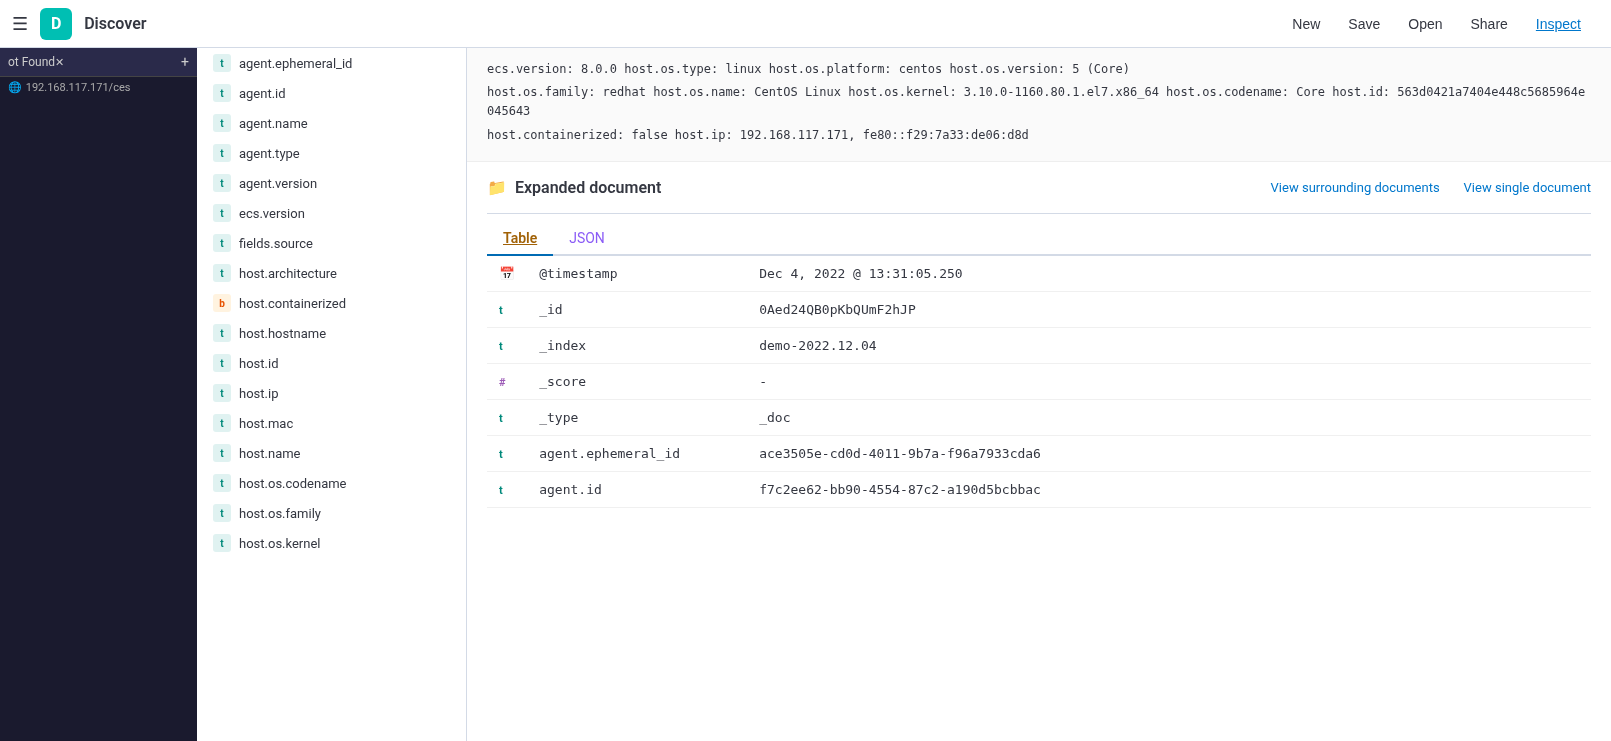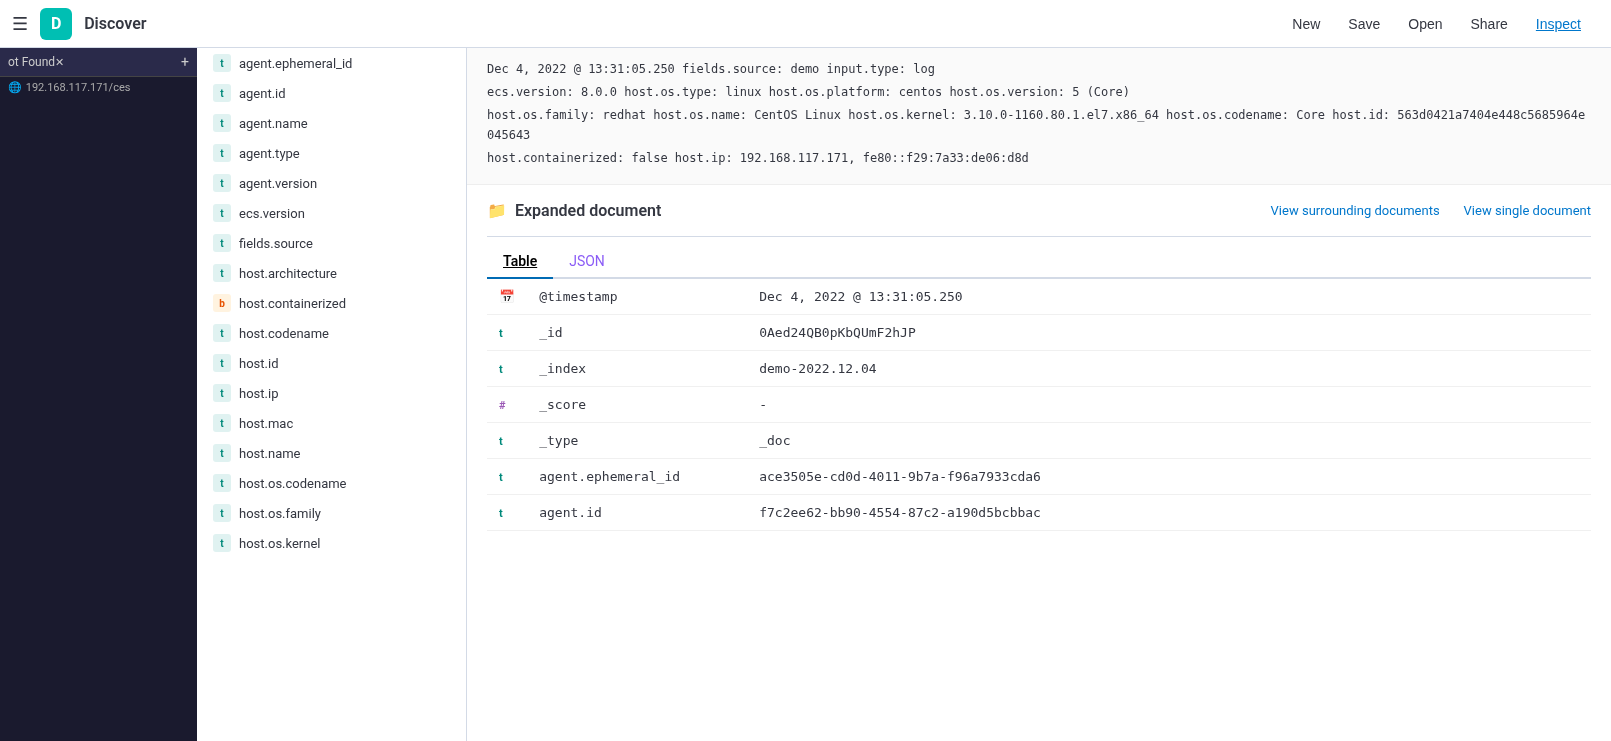--- a/index.html
+++ b/index.html
@@ -98,21 +98,21 @@
     }
 
     
     .tabs-row {
       display: flex; gap: 0; border-bottom: 2px solid #d3dae6; margin-top: 8px;
     }
     .tab {
       padding: 8px 16px; font-size: 14px; color: #8b5cf6; cursor: pointer;
       border-bottom: 2px solid transparent; margin-bottom: -2px;
     }
-    .tab.active { color: #000000; border-bottom-color: #006bb4; font-weight: 600; text-decoration: underline; }
+    .tab.active { color: #a16207; border-bottom-color: #006bb4; font-weight: 600; text-decoration: underline; }
 
     
     .doc-table { width: 100%; border-collapse: collapse; margin-top: 0; }
     .doc-table tr { border-bottom: 1px solid #f0f0f0; }
     .doc-table td { padding: 10px 12px; font-size: 13px; vertical-align: top; }
     .col-icon { width: 32px; color: #69707d; font-size: 13px; }
     .col-field { width: 220px; color: #343741; font-family: monospace; font-weight: 500; }
     .col-value { color: #343741; font-family: monospace; word-break: break-all; }
     .field-type-t { color: #00897b; font-weight: 700; font-size: 11px; }
     .field-type-hash { color: #9b59b6; font-weight: 700; font-size: 11px; }
@@ -188,21 +188,21 @@
         <div class="sidebar-item">
           <div class="field-type-badge">t</div>
           <span class="field-name">host.architecture</span>
         </div>
         <div class="sidebar-item">
           <div class="field-type-badge bool">b</div>
           <span class="field-name">host.containerized</span>
         </div>
         <div class="sidebar-item">
           <div class="field-type-badge">t</div>
-          <span class="field-name">host.codename</span>
+          <span class="field-name">host.hostname</span>
         </div>
         <div class="sidebar-item">
           <div class="field-type-badge">t</div>
           <span class="field-name">host.id</span>
         </div>
         <div class="sidebar-item">
           <div class="field-type-badge">t</div>
           <span class="field-name">host.ip</span>
         </div>
         <div class="sidebar-item">
@@ -224,21 +224,20 @@
         <div class="sidebar-item">
           <div class="field-type-badge">t</div>
           <span class="field-name">host.os.kernel</span>
         </div>
       </div>
   </div>
 
   <div class="main-content">
 
     <div class="log-banner">
-      <div class="log-line">Dec 4, 2022 @ 13:31:05.250  fields.source: demo  input.type: log</div>
       <div class="log-line">ecs.version: 8.0.0  host.os.type: linux  host.os.platform: centos  host.os.version: 5 (Core)</div>
       <div class="log-line">host.os.family: redhat  host.os.name: CentOS Linux  host.os.kernel: 3.10.0-1160.80.1.el7.x86_64  host.os.codename: Core  host.id: 563d0421a7404e448c5685964e045643</div>
       <div class="log-line">host.containerized: false  host.ip: 192.168.117.171, fe80::f29:7a33:de06:d8d</div>
     </div>
 
     <div class="expanded-doc">
       <div class="expanded-header">
         <div class="expanded-title">
           <span class="folder-icon">📁</span>
           <span>Expanded document</span>

